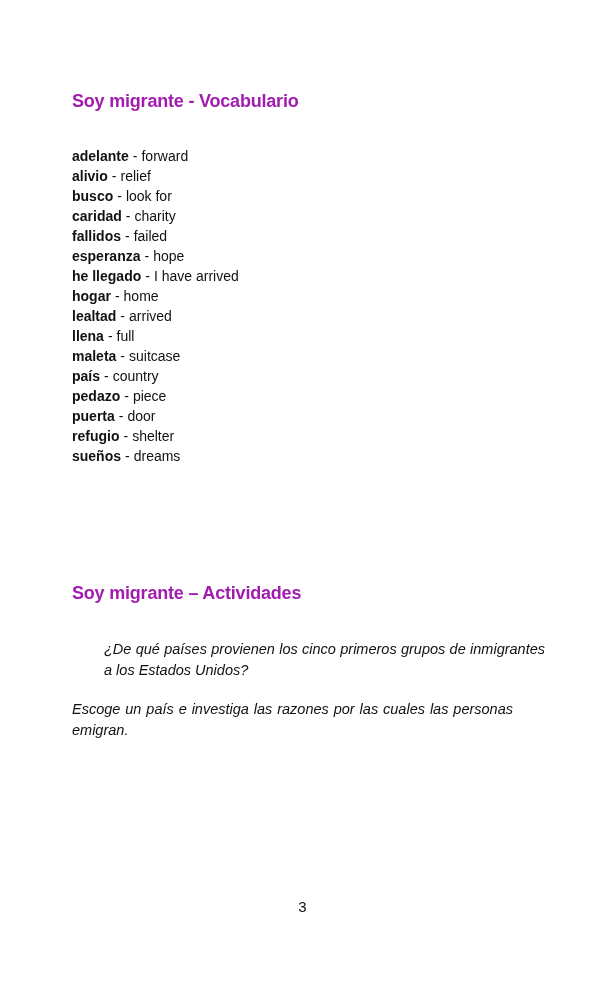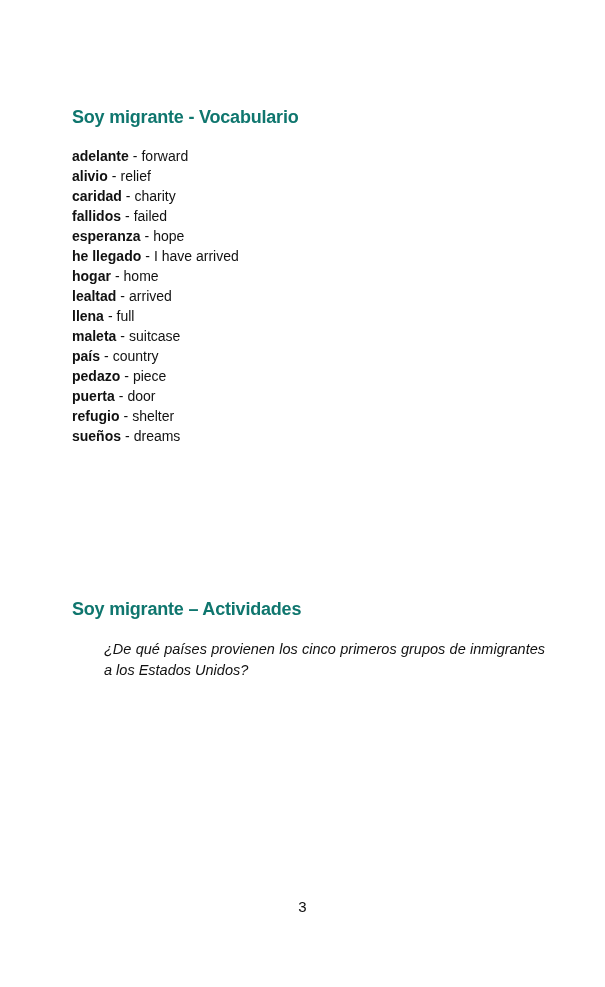--- a/index.html
+++ b/index.html
@@ -15,23 +15,22 @@
     font-family: "Liberation Sans", sans-serif;
     color: #000000;
     overflow: hidden;
   }
   .doc-heading {
     position: absolute;
     left: 72px;
     font-size: 18px;
     font-weight: bold;
     letter-spacing: -0.2px;
-    color: #0f766e;
+    color: #a21caf;
     white-space: nowrap;
-    margin-top: 16px;
   }
   .heading-vocabulario { top: 91px; }
   .heading-actividades { top: 583px; }
 
   .vocab-list {
     position: absolute;
     left: 72px;
     top: 146px;
     font-size: 14px;
     line-height: 20px;
@@ -73,20 +72,23 @@
   <div class="doc-heading heading-vocabulario">Soy migrante - Vocabulario</div>
 
   <div class="vocab-list">
     <div class="vocab-row">
       <span class="es">adelante</span><span class="sep">-</span><span class="en">forward</span>
     </div>
     <div class="vocab-row">
       <span class="es">alivio</span><span class="sep">-</span><span class="en">relief</span>
     </div>
     <div class="vocab-row">
+      <span class="es">busco</span><span class="sep">-</span><span class="en">look for</span>
+    </div>
+    <div class="vocab-row">
       <span class="es">caridad</span><span class="sep">-</span><span class="en">charity</span>
     </div>
     <div class="vocab-row">
       <span class="es">fallidos</span><span class="sep">-</span><span class="en">failed</span>
     </div>
     <div class="vocab-row">
       <span class="es">esperanza</span><span class="sep">-</span><span class="en">hope</span>
     </div>
     <div class="vocab-row">
       <span class="es">he llegado</span><span class="sep">-</span><span class="en">I have arrived</span>
@@ -117,16 +119,17 @@
     </div>
     <div class="vocab-row">
       <span class="es">sueños</span><span class="sep">-</span><span class="en">dreams</span>
     </div>
   </div>
 
   <div class="doc-heading heading-actividades">Soy migrante – Actividades</div>
 
   <div class="activity-paragraph para-1">¿De qué países provienen los cinco primeros grupos de inmigrantes a los Estados Unidos?</div>
 
+  <div class="activity-paragraph para-2">Escoge un país e investiga las razones por las cuales las personas emigran.</div>
 
   <div class="page-number">3</div>
 
 </div>
 
 </body></html>

